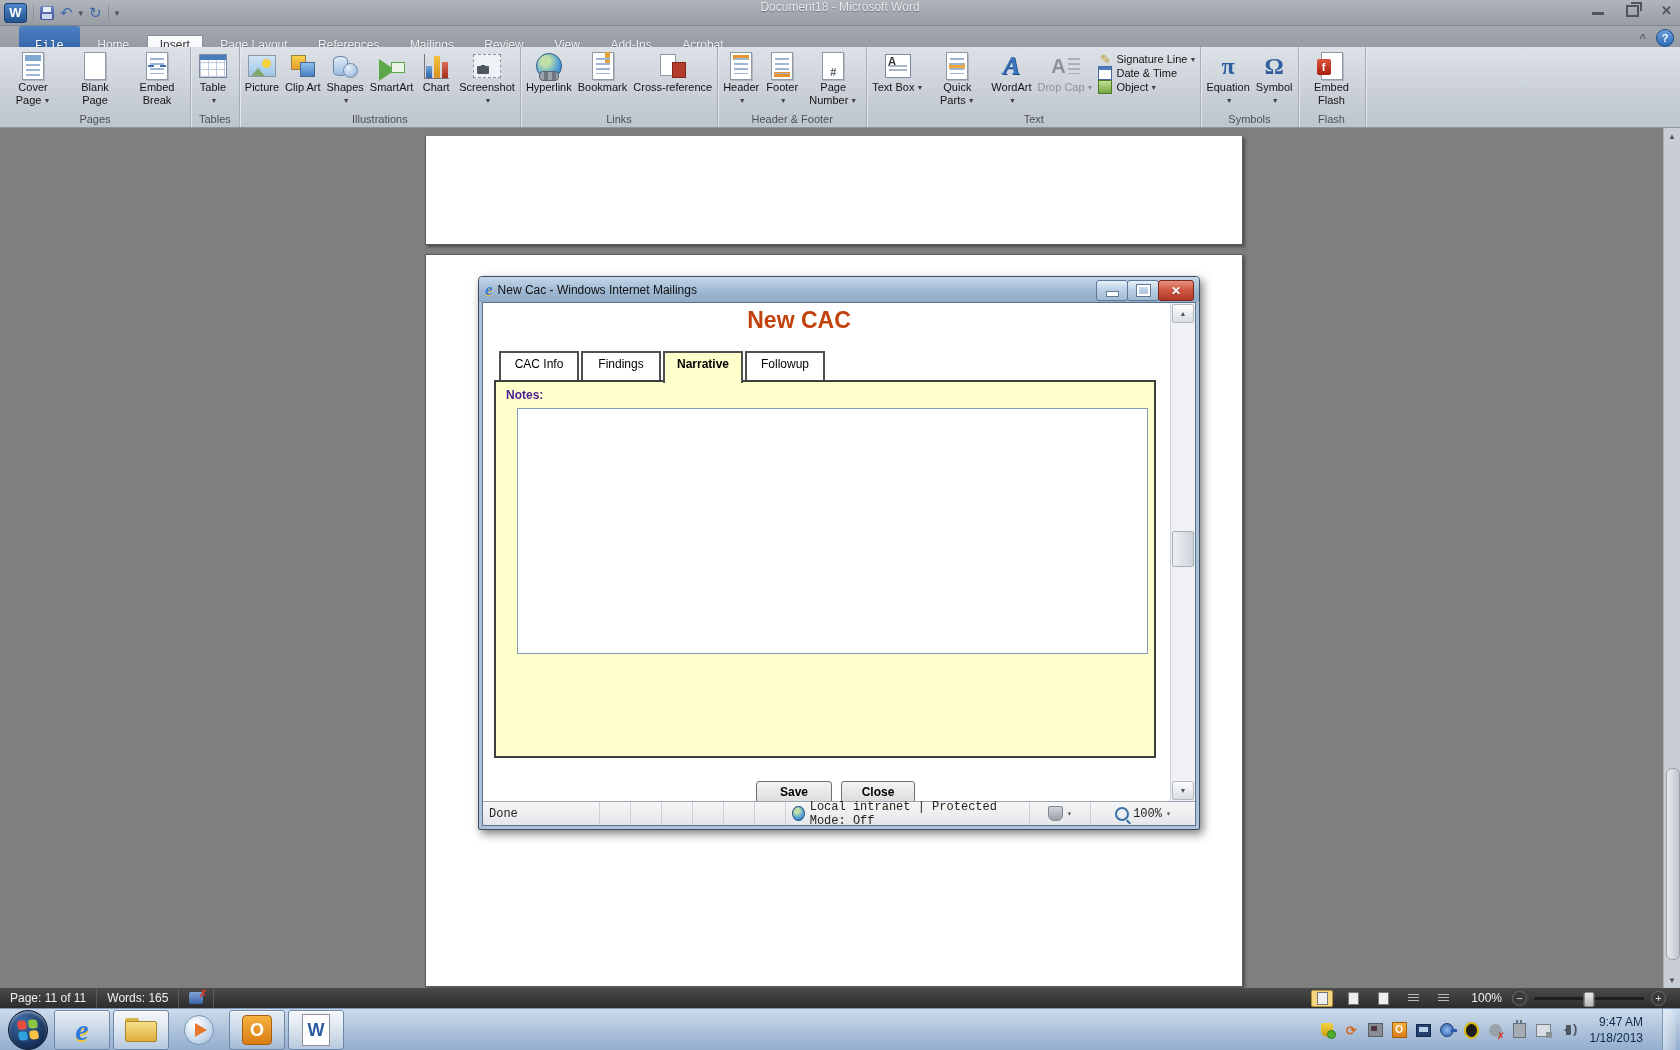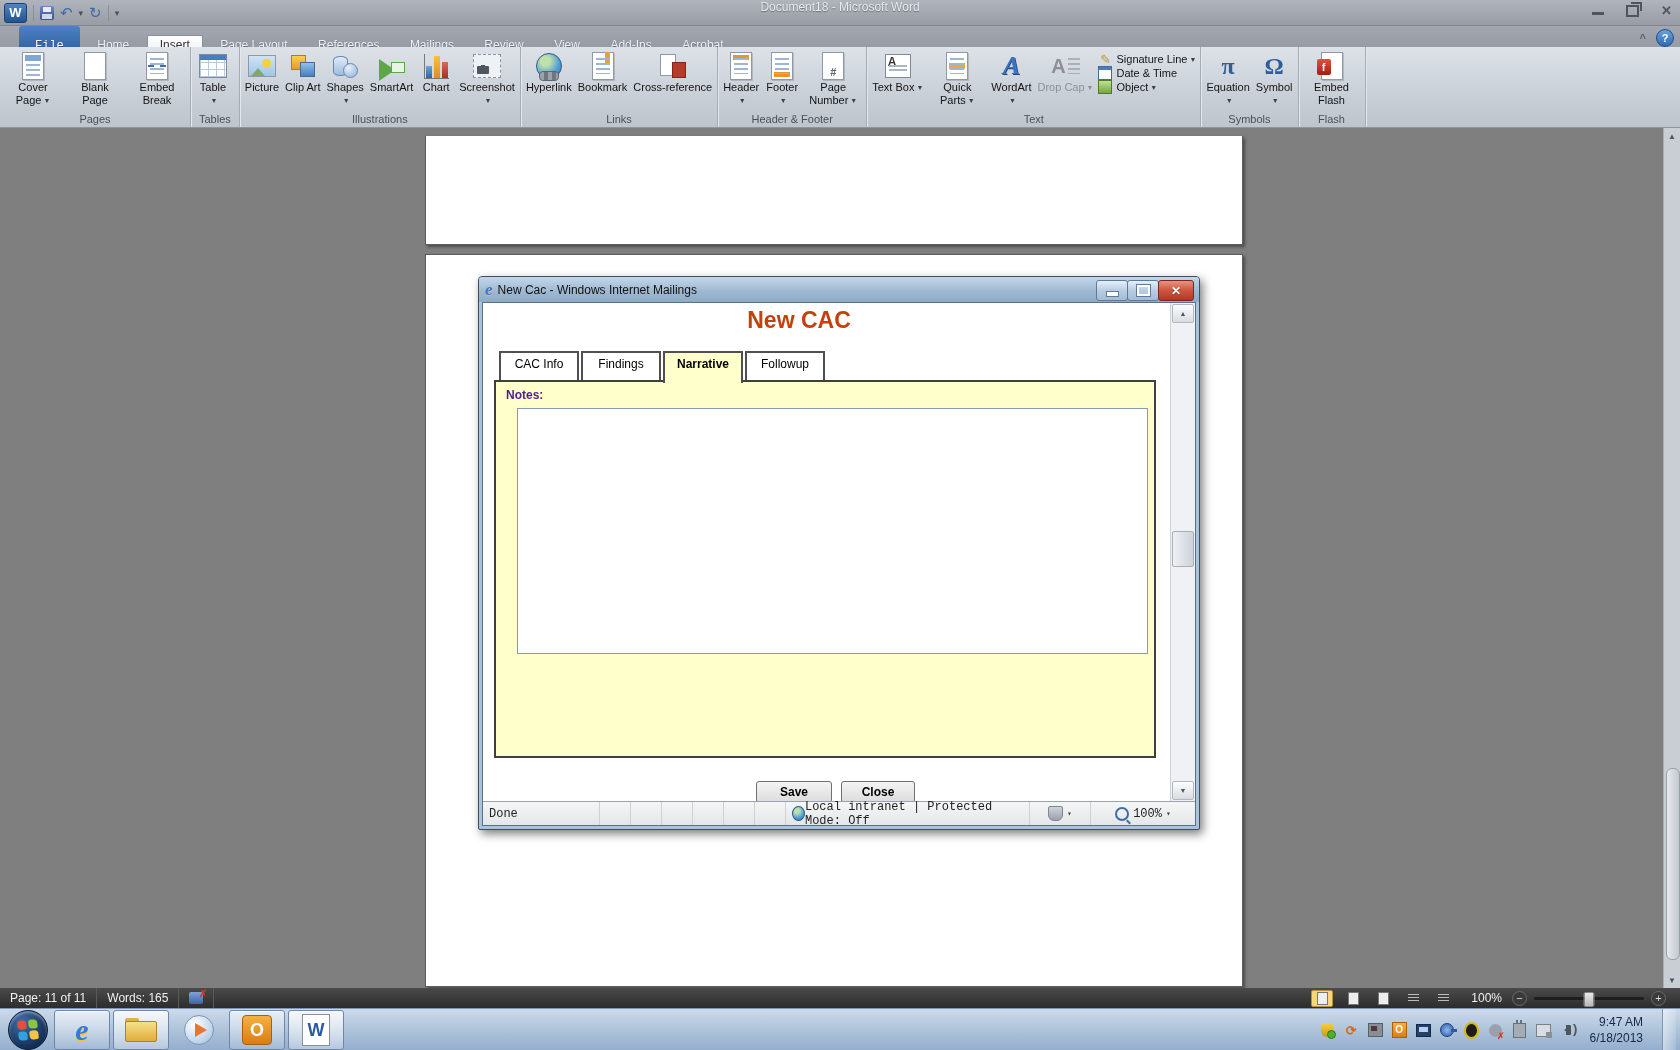--- a/index.html
+++ b/index.html
@@ -156,21 +156,21 @@
   .iesbtn{position:absolute;left:1px;right:1px;height:17px;background:linear-gradient(#fdfdfd,#d8dde3);
     border:1px solid #b2b8c0;border-radius:2px;display:flex;align-items:center;justify-content:center;font-size:7px;color:#4e555d;}
   #ie-thumb{position:absolute;left:1px;right:1px;top:228px;height:34px;background:linear-gradient(90deg,#eef1f4,#cdd3da);
     border:1px solid #a7aeb8;border-radius:2px;}
   
   #ie-status{height:23px;border-top:1px solid #98a4b2;background:linear-gradient(#f6f6f6,#e4e6e9);
     display:flex;align-items:stretch;font-size:12px;color:#222;}
   .cell{border-right:1px solid #cdd0d4;display:flex;align-items:center;padding:0 6px;font-family:Liberation Mono, monospace;}
   #c-done{width:104px;}
   .cell.empty{width:18px;}
-  #c-zone{flex:1;justify-content:space-between;}
+  #c-zone{flex:1;justify-content:space-between;gap:5px;}
   .miniglobe{width:13px;height:13px;border-radius:50%;background:radial-gradient(circle at 35% 30%,#bfe0a8 20%,#53a0d8 60%,#2a6aa8);border:1px solid #2a5a86;}
   #c-sec{width:48px;justify-content:center;gap:4px;}
   .shieldic{width:13px;height:13px;background:linear-gradient(#cfd4da,#9aa1aa);border-radius:2px 2px 6px 6px;border:1px solid #7e858e;}
   .sarr{font-size:8px;color:#444;}
   #c-zoom{width:92px;justify-content:center;gap:4px;border-right:none;}
   .magic{width:10px;height:10px;border:2px solid #3a6ea8;border-radius:50%;position:relative;}
   .magic:after{content:"";position:absolute;right:-4px;bottom:-4px;width:5px;height:2px;background:#3a6ea8;transform:rotate(45deg);}
   
   #w-status{position:absolute;left:0;top:988px;width:1680px;height:20px;
     background:linear-gradient(#4a4a4a,#2c2c2c);display:flex;align-items:center;font-size:12px;color:#f0f0f0;}
@@ -670,19 +670,19 @@
           <span class="t-plug"></span>
         </span>
       <span class="tico">
           <span class="t-net"></span>
         </span>
       <span class="tico">
           <span class="t-spk"></span>
         </span>
       <div id="clock">
         <div>9:47 AM</div>
-        <div>6/18/2013</div>
+        <div>1/18/2013</div>
       </div>
       <div id="showdesk"></div>
     </div>
   </div>
 
 </div>
 
 </body></html>

